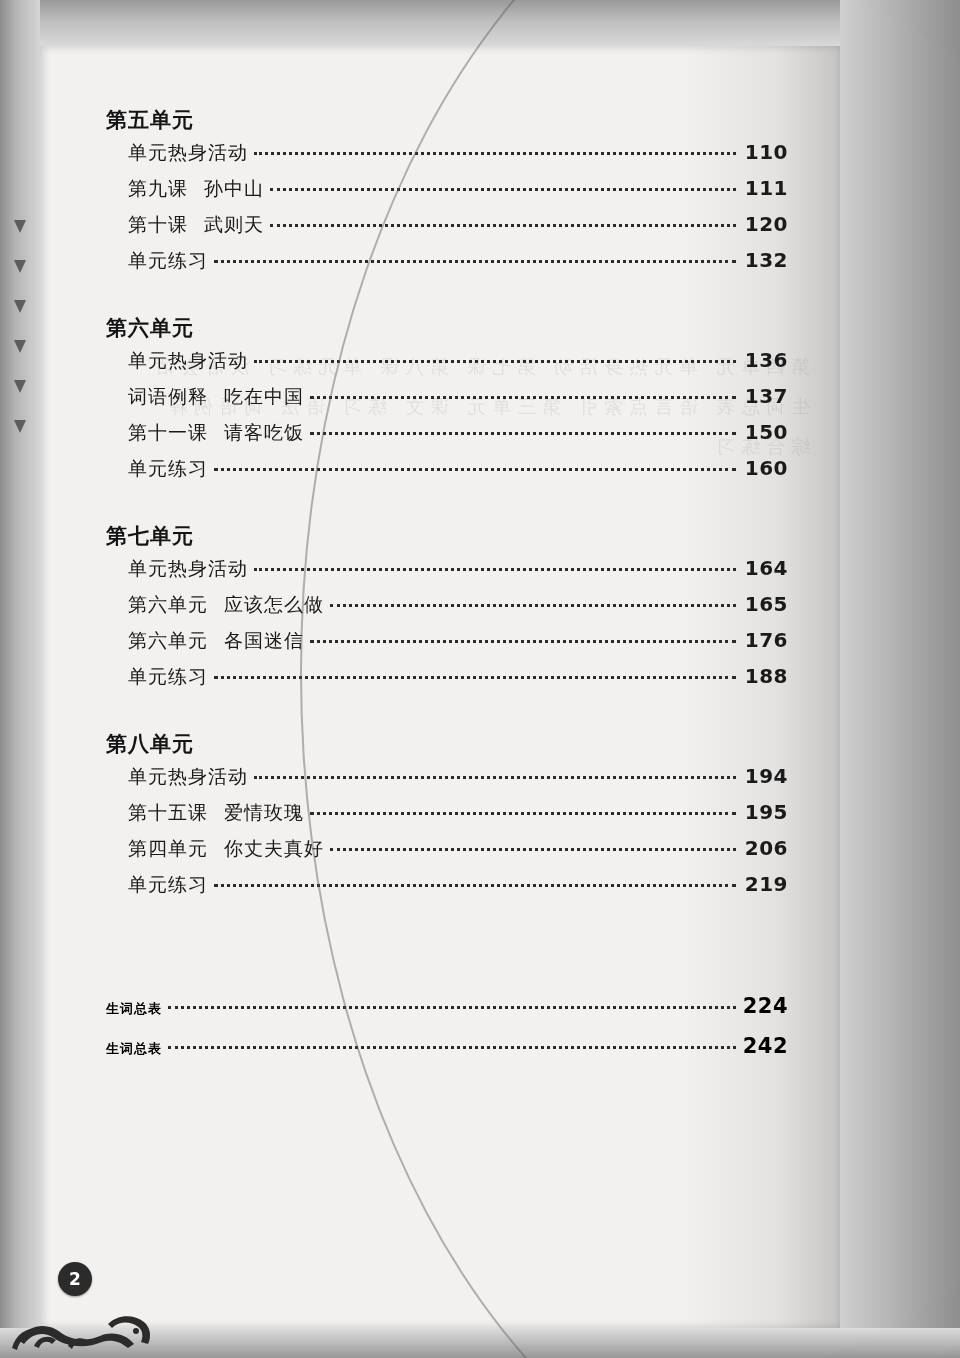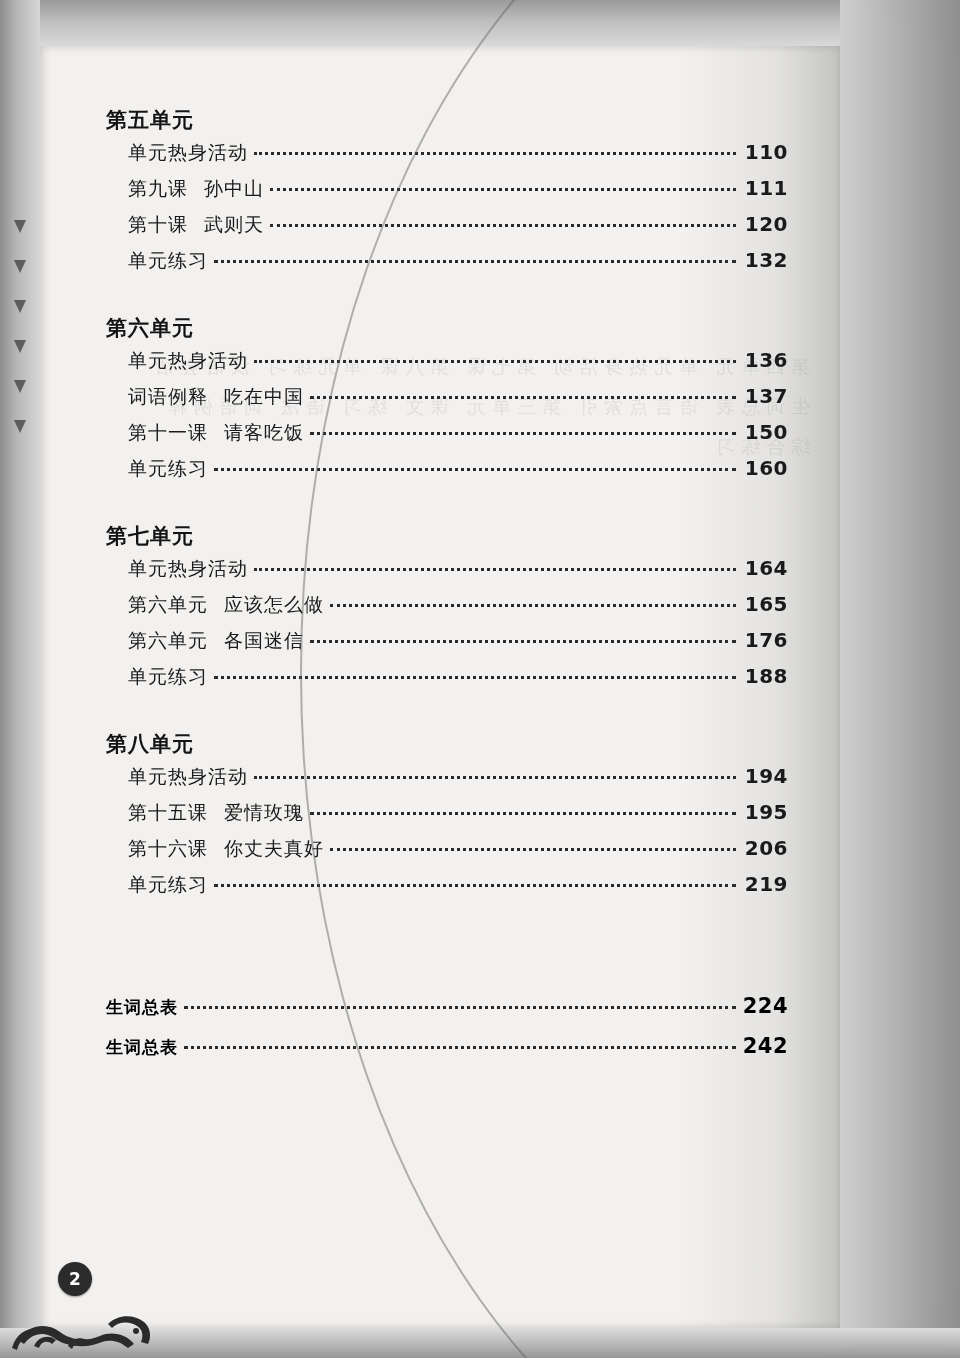--- a/index.html
+++ b/index.html
@@ -146,21 +146,21 @@
 
   
   .big-row {
     display: flex;
     align-items: baseline;
     margin-left: 38px;
     height: 40px;
   }
   .big-row .toc-label {
     font-weight: bold;
-    font-size: 17px;
+    font-size: 13px;
   }
   .big-row .toc-page { font-weight: bold; font-size: 21px; }
   .spacer-lg { height: 56px; }
 
   
   .page-num {
     position: absolute;
     left: 58px; bottom: 62px;
     width: 34px; height: 34px;
     border-radius: 50%;
@@ -279,21 +279,21 @@
             <div class="toc-label"><span>单元热身活动</span></div>
             <div class="dots"></div>
             <div class="toc-page">194</div>
           </div>
           <div class="toc-row">
             <div class="toc-label"><span class="lesson-no">第十五课</span><span>爱情玫瑰</span></div>
             <div class="dots"></div>
             <div class="toc-page">195</div>
           </div>
           <div class="toc-row">
-            <div class="toc-label"><span class="lesson-no">第十六课</span><span>你丈夫真好</span></div>
+            <div class="toc-label"><span class="lesson-no">第四单元</span><span>你丈夫真好</span></div>
             <div class="dots"></div>
             <div class="toc-page">206</div>
           </div>
           <div class="toc-row">
             <div class="toc-label"><span>单元练习</span></div>
             <div class="dots"></div>
             <div class="toc-page">219</div>
           </div>
         </div>
         <div class="spacer-lg"></div>

